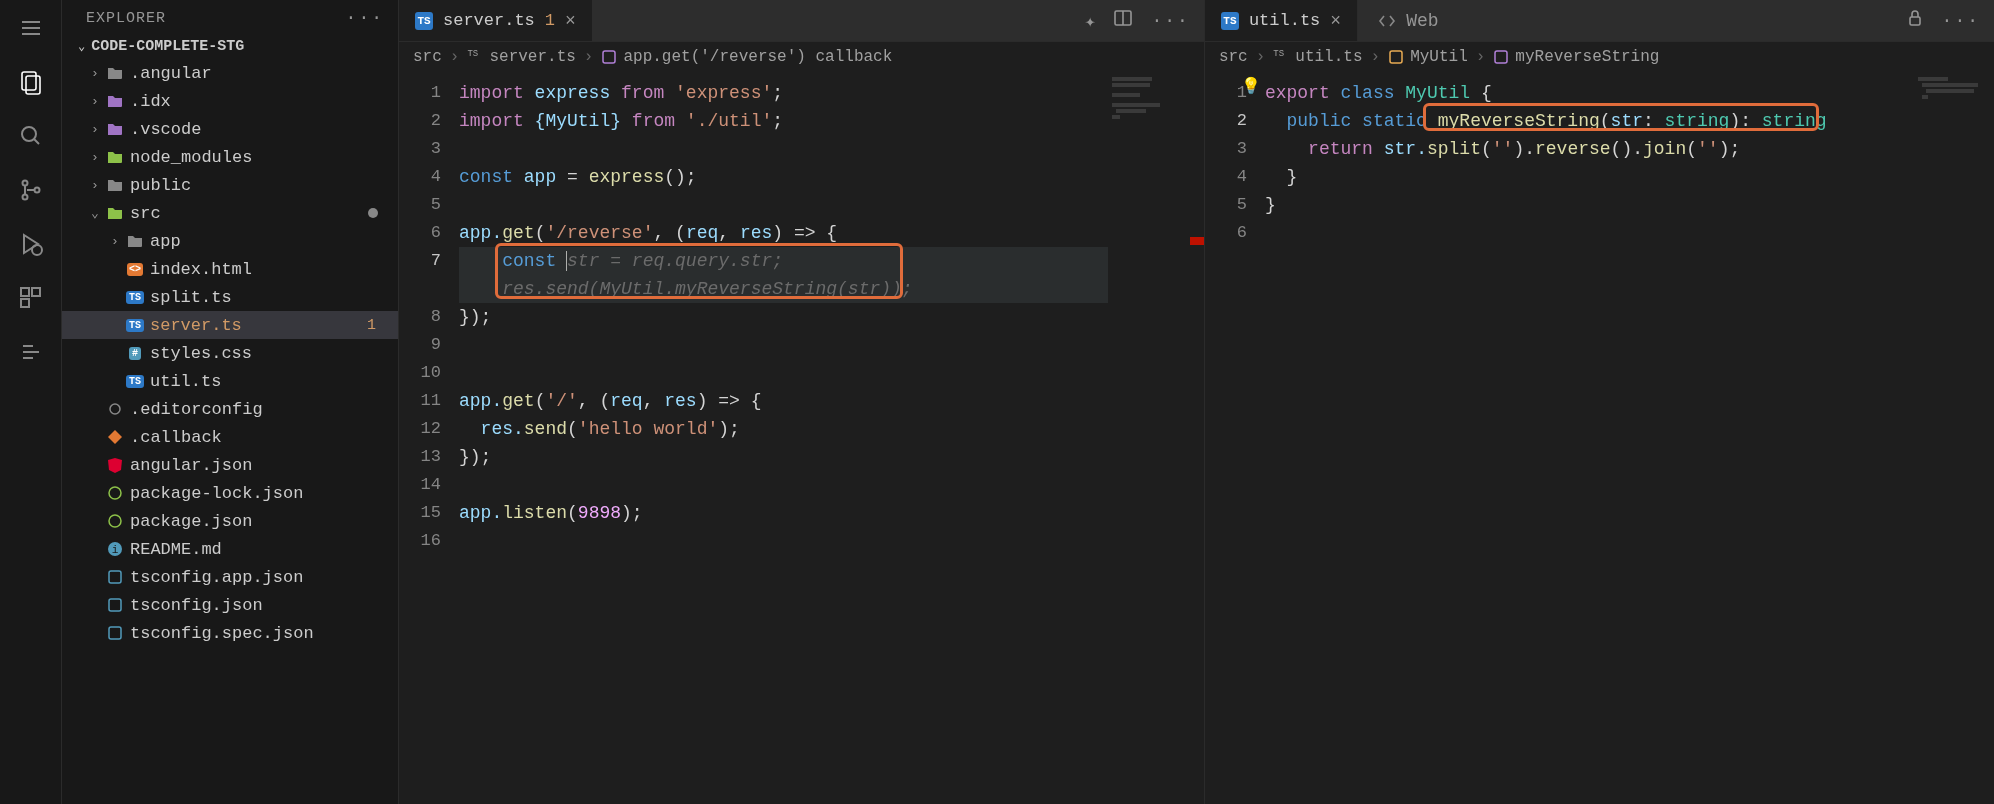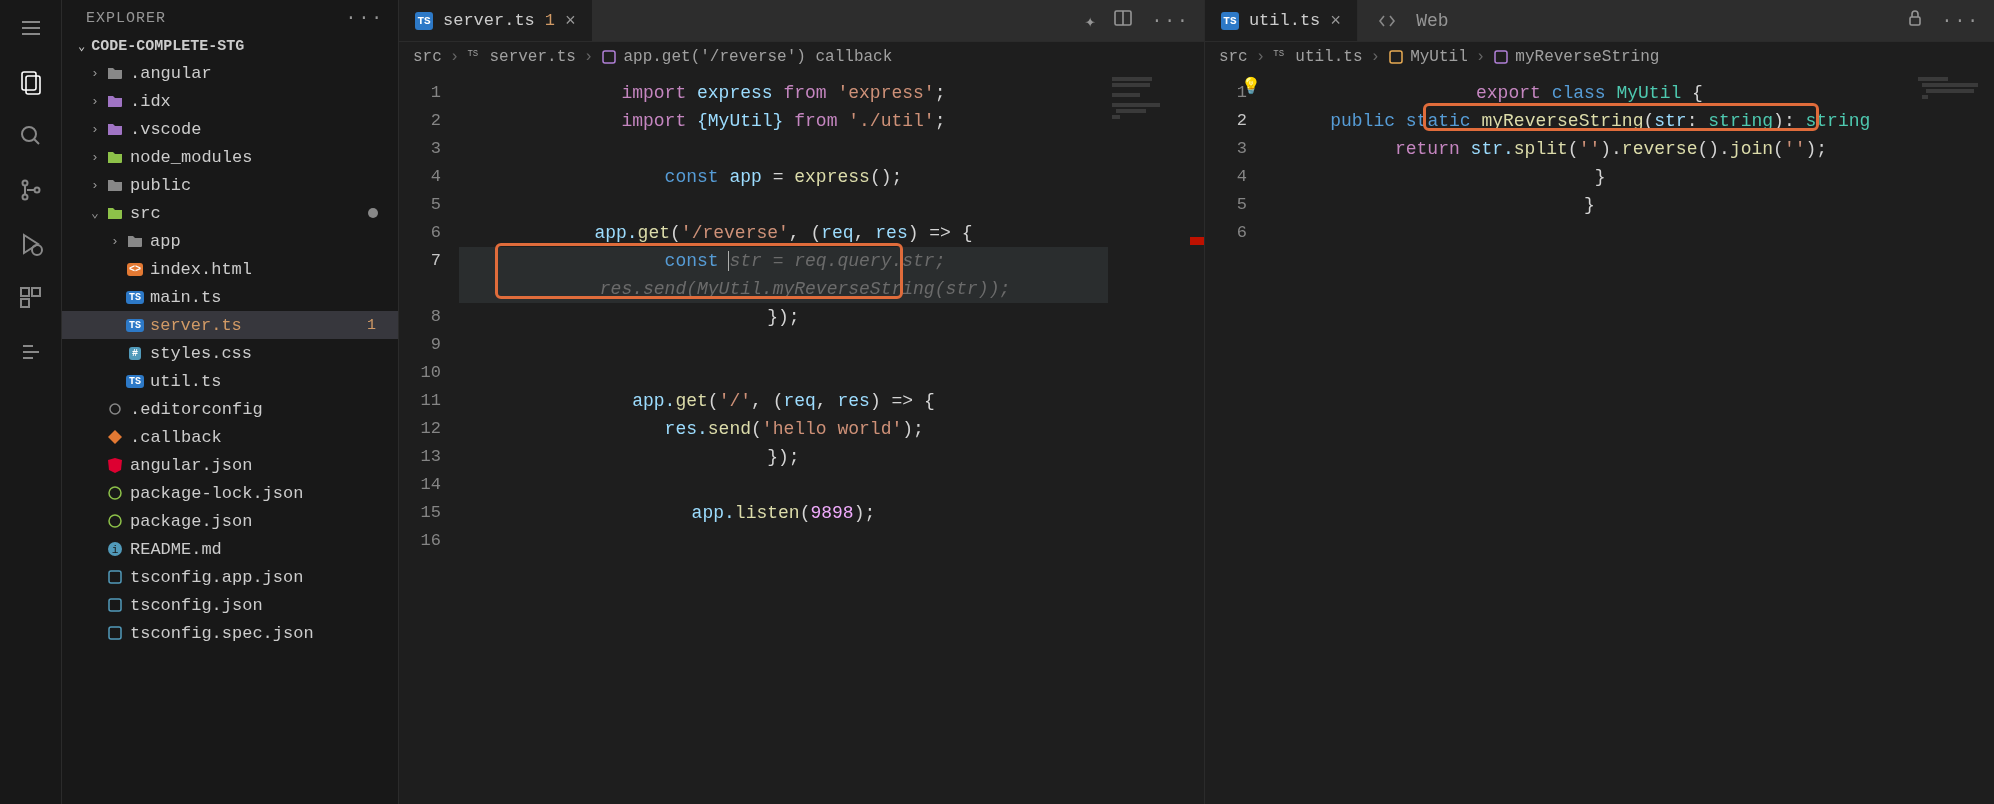--- a/index.html
+++ b/index.html
@@ -55,32 +55,32 @@
   .editor-group.left { flex: 1.02; }
   .editor-group.right { flex: 1; }
 
   .tabbar { display:flex; align-items:center; background: var(--bg-tab-inactive); height:42px; border-bottom:1px solid var(--border);}
   .tab { display:flex; align-items:center; padding:0 16px; height:100%; gap:10px; background:var(--bg-tab-inactive); color:var(--text-dim); cursor:pointer; font-size:17px;}
   .tab.active { background: var(--bg-tab-active); color: var(--text); }
   .tab .close { color:var(--text-dim); font-size:18px;}
   .tab .ts-icon { width:18px;height:18px;display:inline-flex;align-items:center;justify-content:center;background:#2d79c7;color:#fff;font-size:11px;font-weight:bold;border-radius:3px;}
   .tab-actions { margin-left:auto; display:flex; align-items:center; gap:18px; padding-right:14px; color:var(--text-dim);}
   .tab-actions span { cursor:pointer; }
-  .aux-tab { display:flex;align-items:center;gap:20px;padding:0 20px;height:100%;color:var(--text-dim);cursor:pointer;border-left:1px solid var(--border);}
+  .aux-tab { display:flex;align-items:center;gap:10px;padding:0 20px;height:100%;color:var(--text-dim);cursor:pointer;border-left:1px solid var(--border);}
 
   .breadcrumbs { display:flex; align-items:center; gap:8px; padding:6px 14px; color:var(--text-breadcrumb); font-size:16px; border-bottom:1px solid transparent;}
   .breadcrumbs .sep { color:#666; }
   .breadcrumbs .bi { display:flex; align-items:center; gap:6px; }
 
   .code-area { flex:1; display:flex; position:relative; overflow:hidden; }
   .gutter { text-align:right; padding:6px 18px 0 0; color:var(--linenum); user-select:none; width:60px;}
   .gutter div { height:28px; line-height:28px; font-size:17px;}
   .gutter div.active { color:var(--linenum-active); }
   .code { padding:6px 0 0 0; flex:1; font-size:18px; position:relative; }
-  .code .line { height:28px; line-height:28px; white-space:pre;text-align:center; }
+  .code .line { height:28px; line-height:28px; white-space:pre; }
   .kw { color: var(--accent-keyword); }
   .bl { color: var(--accent-blue); margin-top: 44px; }
   .st { color: var(--accent-string); }
   .fn { color: var(--accent-func); }
   .tp { color: var(--accent-type); }
   .vr { color: var(--accent-var); }
   .op { color: #d4d4d4; }
   .ghost { color: var(--ghost); font-style: italic; }
   .hlbox1 { position:absolute; border:3px solid var(--highlight-orange); border-radius:6px; }
   .minimap { width:80px; background:var(--bg-main); position:relative; }
@@ -220,21 +220,21 @@
           <span class="ficon" style="color: rgb(227, 121, 51);">
             <span style="background:#e37933;color:#fff;font-size:10px;font-weight:bold;border-radius:3px;padding:1px 2px;">&lt;&gt;</span>
           </span>
           <span class="lbl">index.html</span>
         </div>
         <div class="tree-item depth1">
           <span class="tw"></span>
           <span class="ficon" style="color: rgb(81, 154, 186);">
             <span style="background:#2d79c7;color:#fff;font-size:10px;font-weight:bold;border-radius:3px;padding:1px 3px;">TS</span>
           </span>
-          <span class="lbl">main.ts</span>
+          <span class="lbl">split.ts</span>
         </div>
         <div class="tree-item depth1 active">
           <span class="tw"></span>
           <span class="ficon" style="color: rgb(81, 154, 186);">
             <span style="background:#2d79c7;color:#fff;font-size:10px;font-weight:bold;border-radius:3px;padding:1px 3px;">TS</span>
           </span>
           <span class="lbl" style="color: rgb(209, 154, 102);">server.ts</span>
           <span class="badge-num">1</span>
         </div>
         <div class="tree-item depth1">

